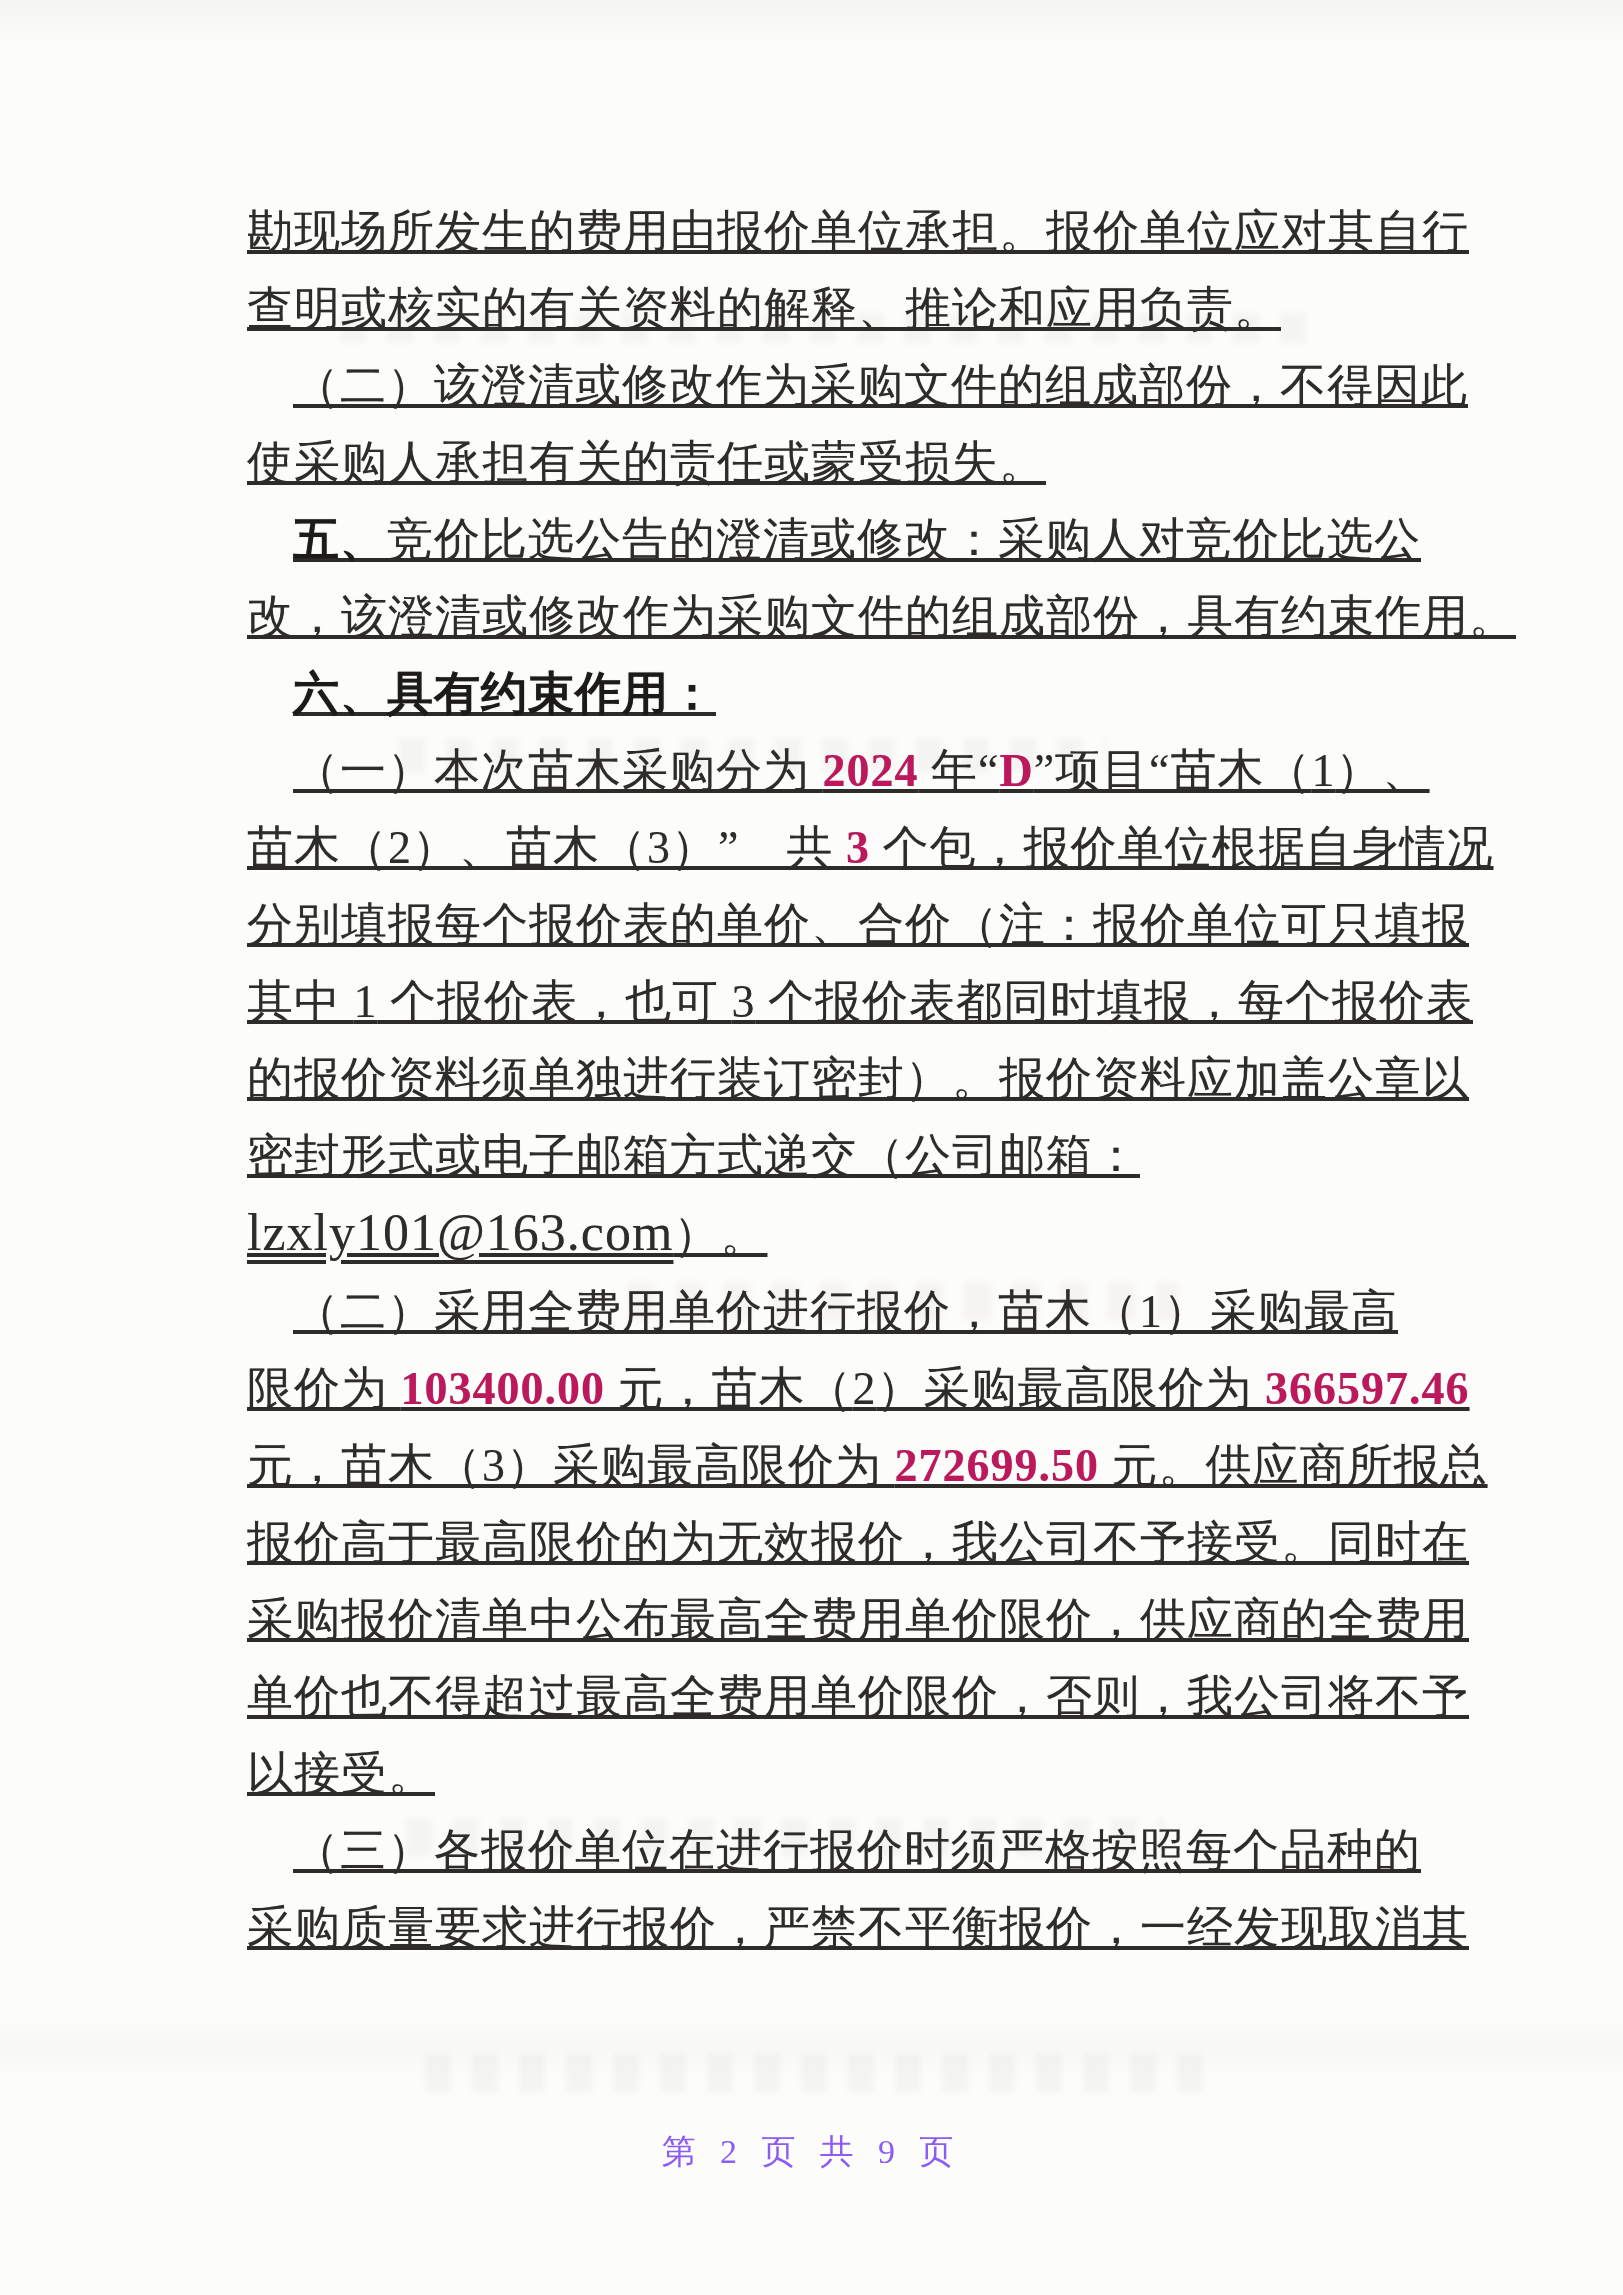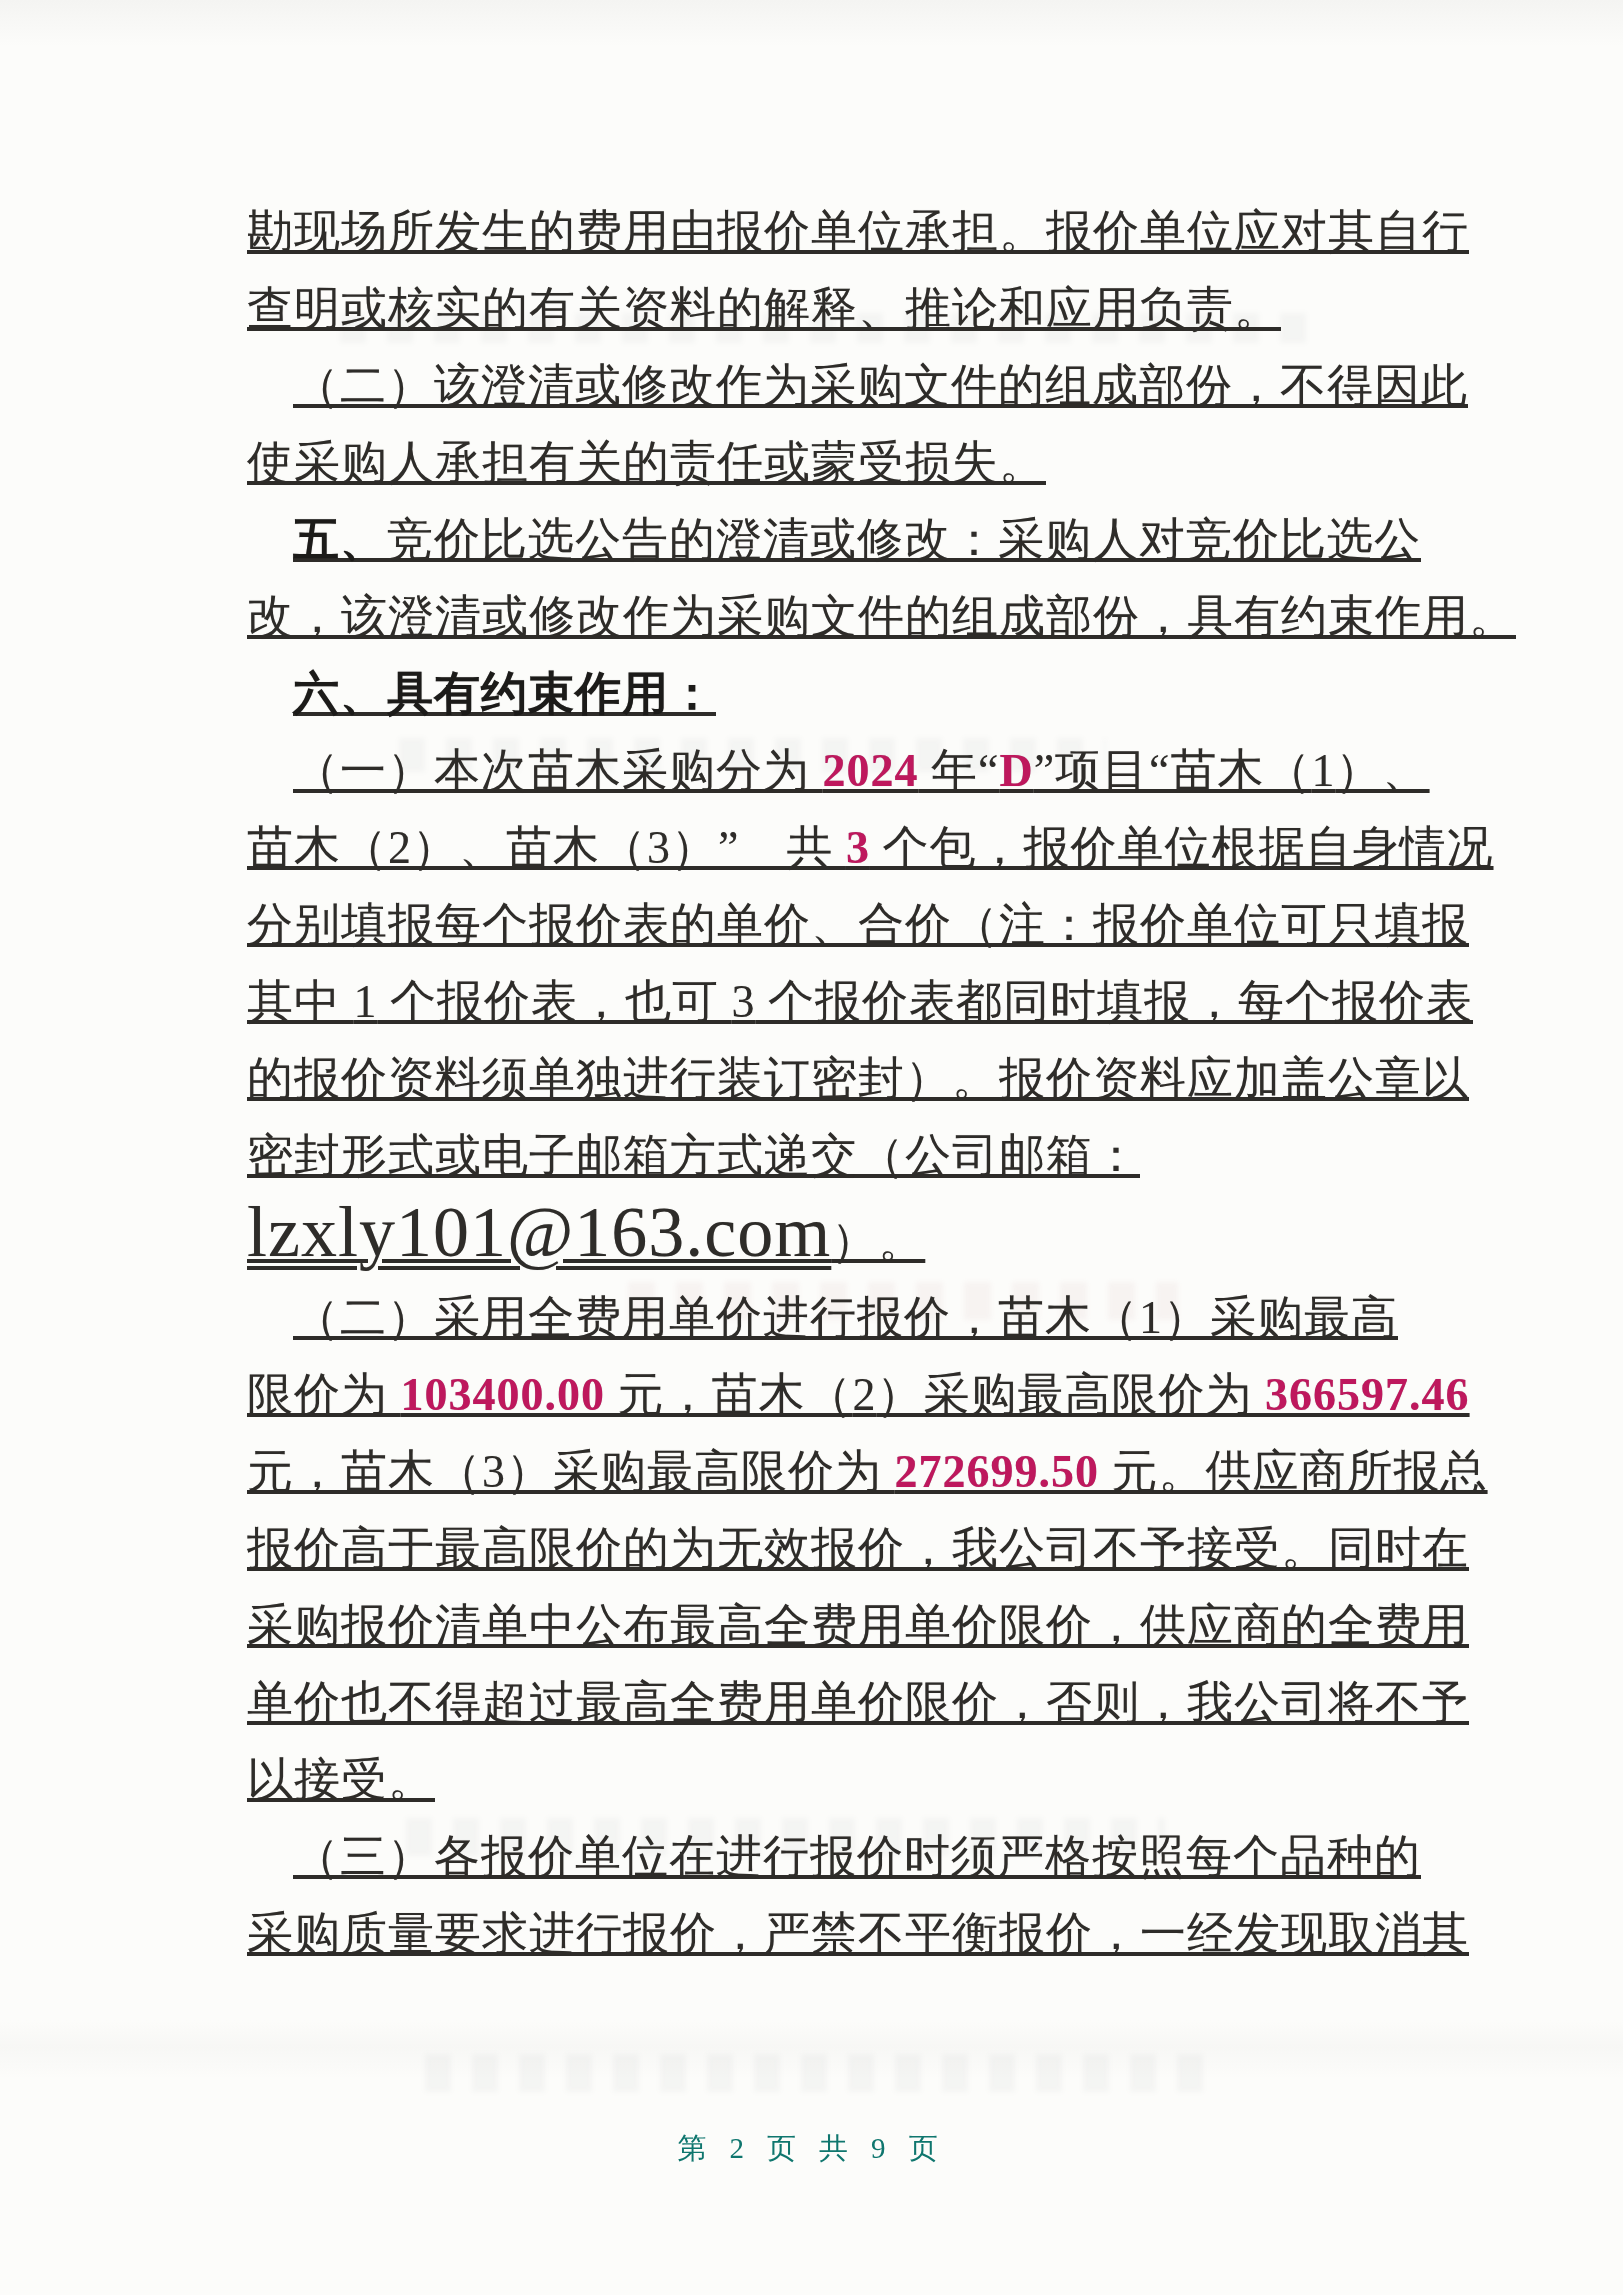--- a/index.html
+++ b/index.html
@@ -33,31 +33,31 @@
     color:#1c1b19;
     text-shadow:0 0 0.7px rgba(20,20,18,.5);
   }
   .num{font-family:"Liberation Serif","DejaVu Serif",serif;}
   .num-b{
     font-family:"Liberation Serif","DejaVu Serif",serif;
     font-weight:bold;color:#be185d;
   }
   .email{
     font-family:"Liberation Serif","DejaVu Serif",serif;
-    font-size:72px;
+    font-size:52px;
     text-decoration:underline;
     text-decoration-thickness:3.9px;
     text-underline-offset:9.8px;
   }
   .footer{
     position:absolute;left:0;top:2129px;width:1623px;
     text-align:center;
-    font-size:29px;
+    font-size:34px;
     letter-spacing:7.9px;
-    color:#0f766e;
+    color:#8b5cf6;
   }
   
   .smudge{
     position:absolute;height:38px;
     filter:blur(2.6px);
     pointer-events:none;
   }
   .smudge.pink{
     background:repeating-linear-gradient(90deg,rgba(190,140,140,.55) 0 27.5px,rgba(190,140,140,0) 27.5px 48px);
     opacity:.14;

